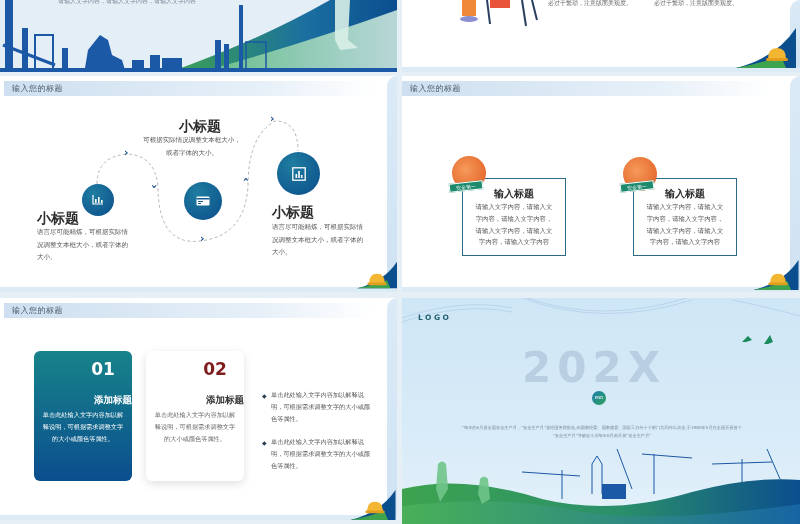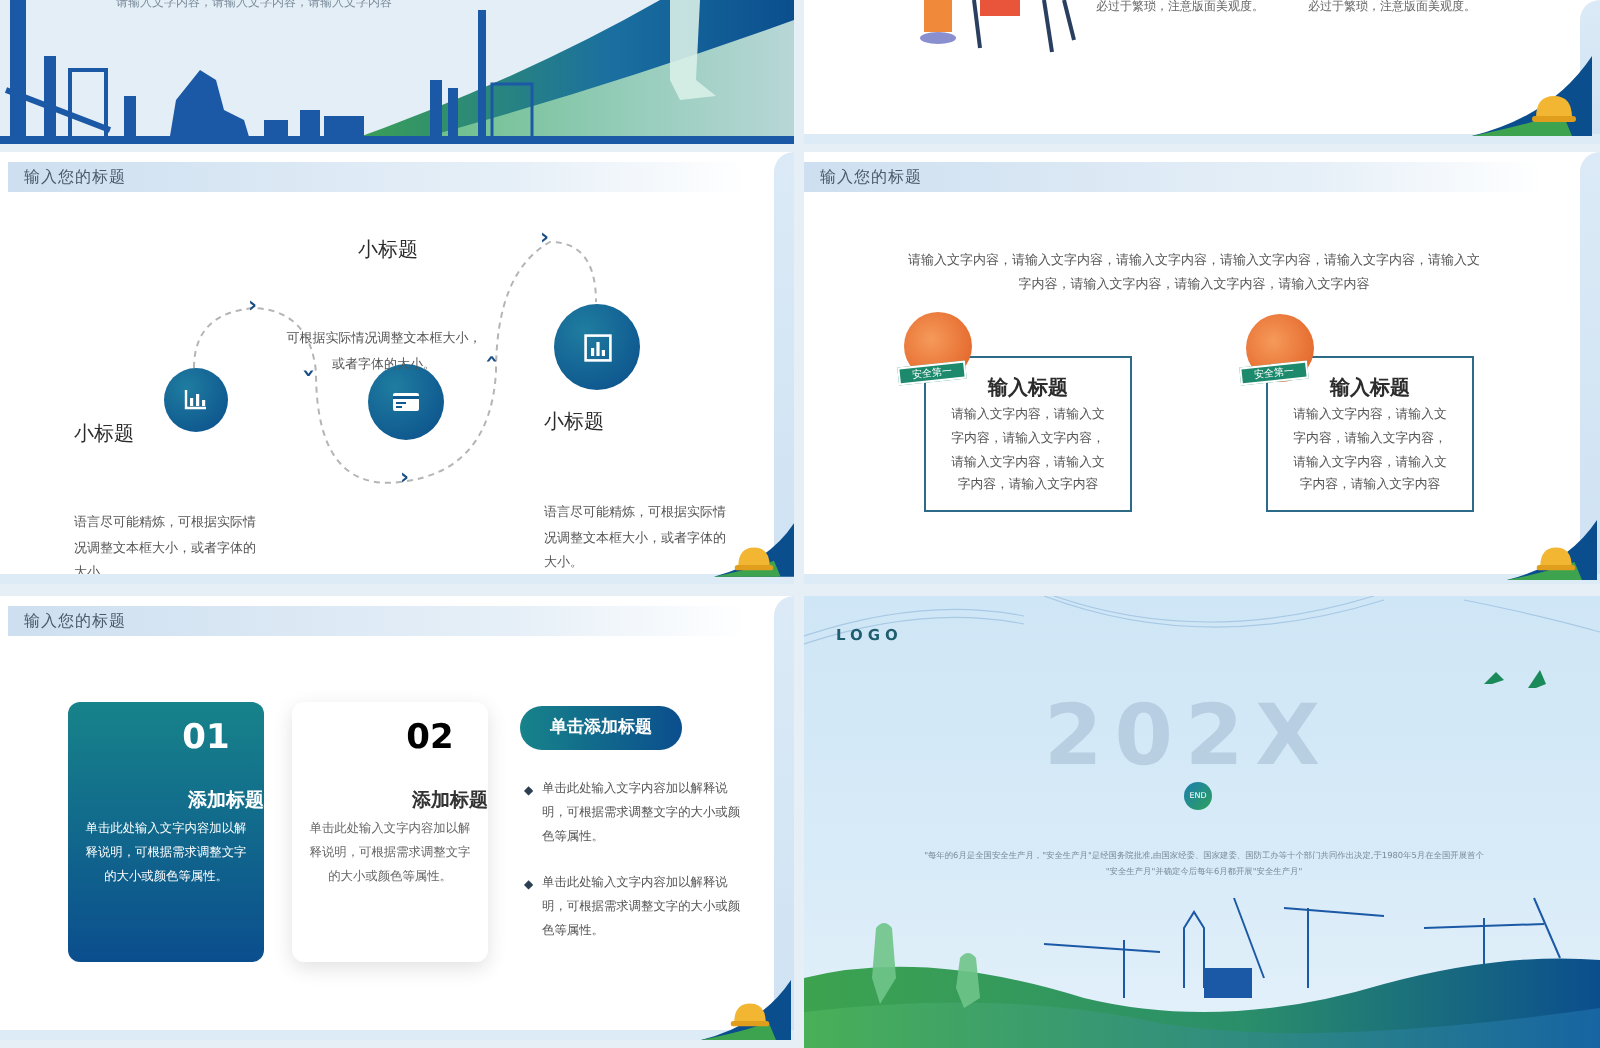--- a/index.html
+++ b/index.html
@@ -21,22 +21,22 @@
   .hardhat { position: absolute; }
 
   
   .s1-text { position: absolute; left: 58px; top: -3px; font-size: 6px; color: #7a8a99; white-space: nowrap; }
 
   
   .s2-text { position: absolute; top: -1px; font-size: 6px; color: #666; white-space: nowrap; }
 
   
   .circle { position: absolute; border-radius: 50%; background: radial-gradient(circle at 35% 30%, #1f7da0, #0a4d8a); display: flex; align-items: center; justify-content: center; }
-  .sub-title { position: absolute; font-size: 10px; font-weight: normal; color: #2c2c2c; }
-  .sub-desc { position: absolute; font-size: 6.5px; color: #555; line-height: 12.5px; margin-top: 29px; }
+  .sub-title { position: absolute; font-size: 14px; font-weight: bold; color: #2c2c2c; }
+  .sub-desc { position: absolute; font-size: 6.5px; color: #555; line-height: 12.5px; }
   .chev { position: absolute; color: #1a4f86; font-size: 11px; font-weight: bold; line-height: 1; }
 
   
   .s4-intro { position: absolute; left: 50px; top: 48px; width: 290px; text-align: center; font-size: 6.5px; color: #555; line-height: 12px; }
   .card4 { position: absolute; width: 104px; height: 78px; border: 1.5px solid #2d6a88; background: #fff; text-align: center; }
   .card4 h4 { font-size: 10px; color: #2c2c2c; margin-top: 8px; font-weight: bold; }
   .card4 p { font-size: 6.4px; color: #555; line-height: 11.8px; padding: 1px 10px 0; }
   .badge-worker { position: absolute; width: 34px; height: 34px; border-radius: 50%; background: radial-gradient(circle at 40% 40%, #f59a5a, #e05a1f); }
   .safety-tag { position: absolute; width: 34px; height: 9px; background: #1d8a6e; color: #fff; font-size: 5px; line-height: 9px; text-align: center; transform: rotate(-6deg); border: 1px solid #fff; }
 
@@ -170,21 +170,20 @@
       <path d="M0 40 Q30 34 45 28 L50 40 Z" fill="#3da34f"></path>
     </svg>
     <svg class="hardhat" width="20" height="14" style="right:10px;bottom:6px" viewBox="0 0 22 16">
       <path d="M2 13 Q2 2 11 2 Q20 2 20 13 Z" fill="#f2b632"></path>
       <rect x="0" y="12" width="22" height="3" rx="1.5" fill="#e09e1c"></rect>
     </svg>
   </div>
 
   <div class="slide" id="s4">
     <div class="title-bar" style="left:0">输入您的标题</div>
-    <div class="s4-intro">请输入文字内容，请输入文字内容，请输入文字内容，请输入文字内容，请输入文字内容，请输入文字内容，请输入文字内容，请输入文字内容，请输入文字内容</div>
 
     <div class="card4" style="left:60px;top:102px">
       <h4>输入标题</h4>
       <p>请输入文字内容，请输入文字内容，请输入文字内容，请输入文字内容，请输入文字内容，请输入文字内容</p>
     </div>
     <div class="badge-worker" style="left:50px;top:80px"></div>
     <div class="safety-tag" style="left:47px;top:106px">安全第一</div>
 
     <div class="card4" style="left:231px;top:102px">
       <h4>输入标题</h4>
@@ -207,26 +206,25 @@
 
   <div class="slide" id="s5">
     <div class="title-bar">输入您的标题</div>
 
     <div class="card5" style="left:34px;top:53px;background:linear-gradient(180deg,#17838a,#0b4e8e);color:#fff">
       <div class="num">01</div>
       <div class="ttl">添加标题</div>
       <div class="dsc">单击此处输入文字内容加以解释说明，可根据需求调整文字的大小或颜色等属性。</div>
     </div>
     <div class="card5" style="left:146px;top:53px;background:#fff;box-shadow:0 3px 10px rgba(0,0,0,0.12);color:#444">
-      <div class="num" style="color:#000000">02</div>
+      <div class="num" style="color:#7f1d1d">02</div>
       <div class="ttl" style="color:#333">添加标题</div>
       <div class="dsc" style="color:#666">单击此处输入文字内容加以解释说明，可根据需求调整文字的大小或颜色等属性。</div>
     </div>
 
-    <div class="pill">单击添加标题</div>
     <div class="bullet" style="top:91px">
       <span class="dia">◆</span>
       <span>单击此处输入文字内容加以解释说明，可根据需求调整文字的大小或颜色等属性。</span>
     </div>
     <div class="bullet" style="top:138px">
       <span class="dia">◆</span>
       <span>单击此处输入文字内容加以解释说明，可根据需求调整文字的大小或颜色等属性。</span>
     </div>
 
     <div class="right-rail"></div>

